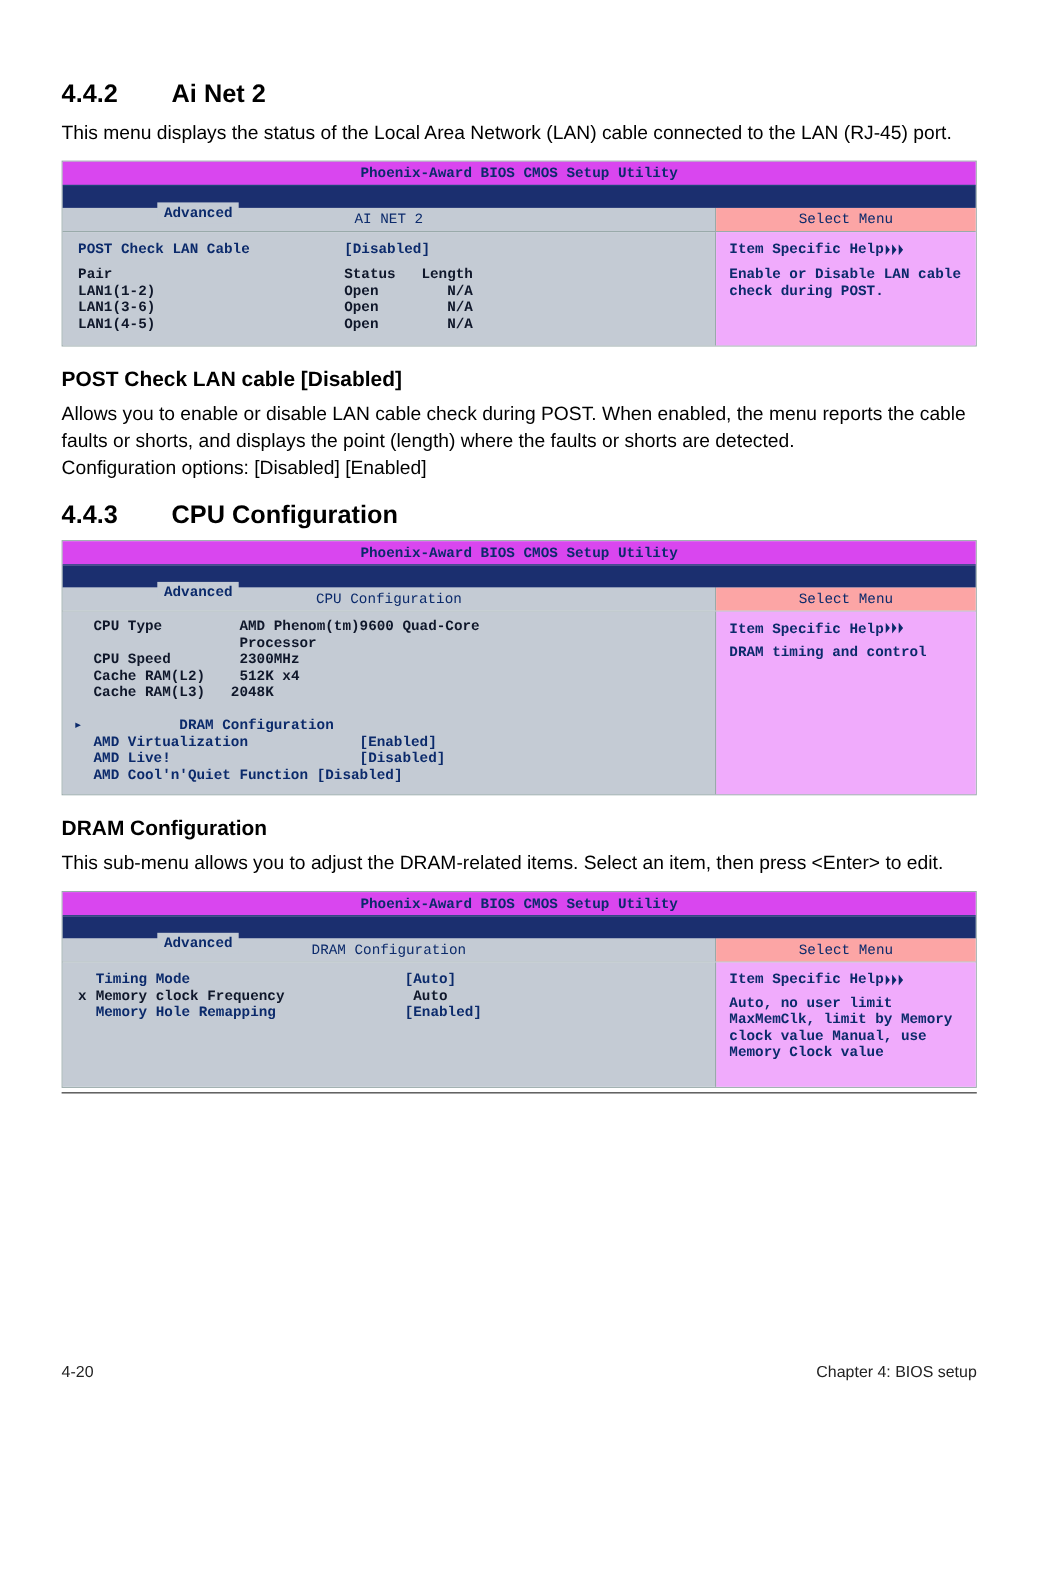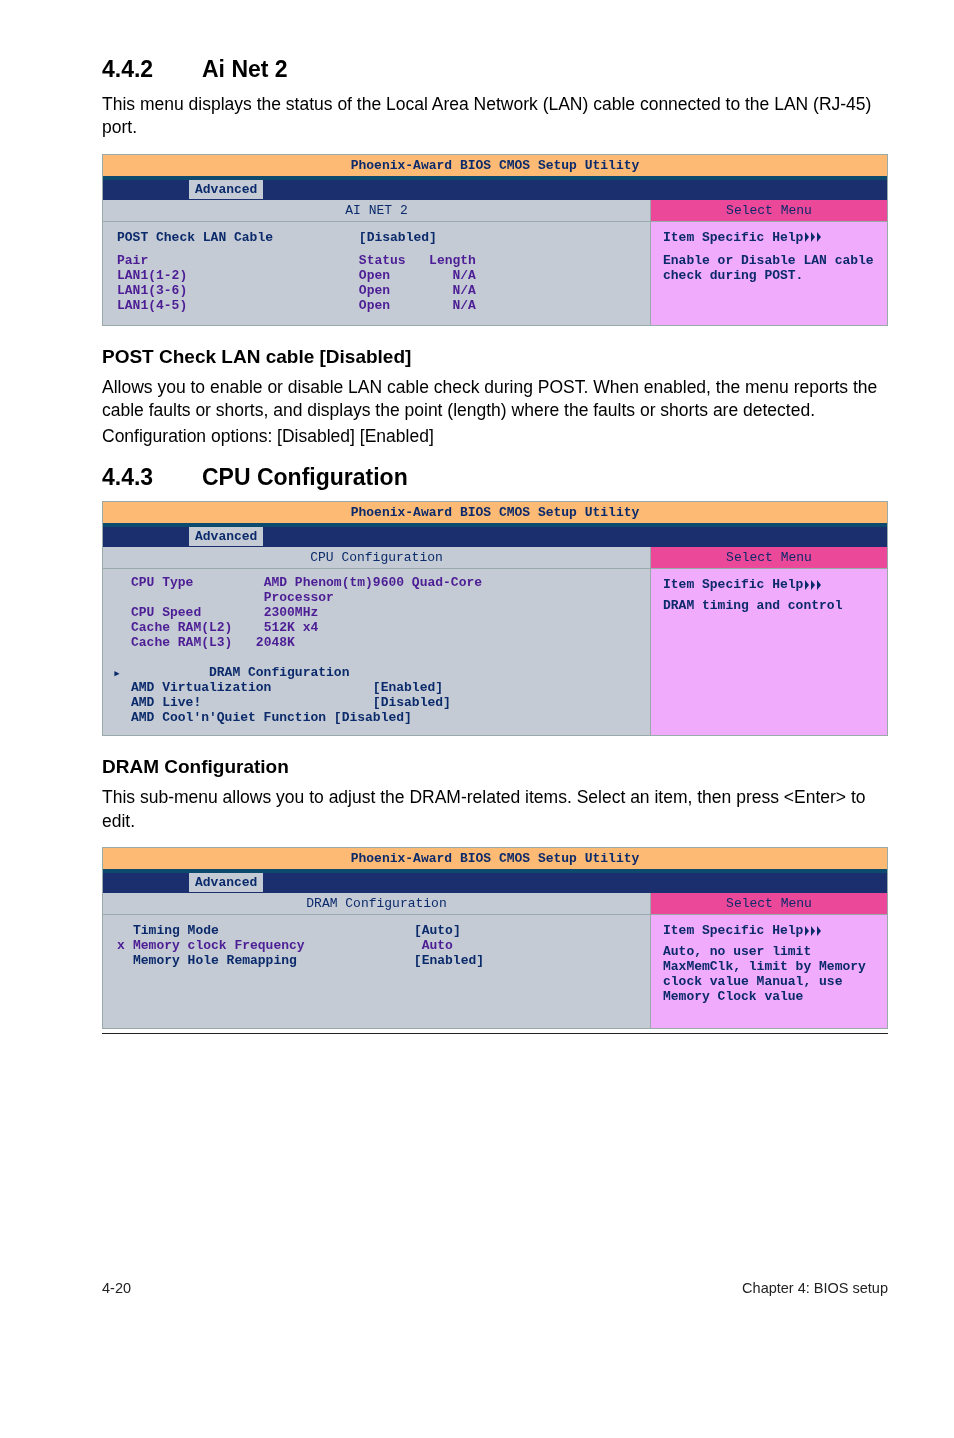--- a/index.html
+++ b/index.html
@@ -1,41 +1,41 @@
 <!DOCTYPE html>
 <html><head>
 <meta charset="utf-8">
 <style>
   * { box-sizing: border-box; margin: 0; padding: 0; }
   html, body { width: 954px; background: #fff; font-family: Arial, Helvetica, sans-serif; color: #000; }
-  .page { padding: 56px 66px 32px 102px; }
+  .page { padding: 56px 66px 32px 56px; margin-top: 16px; }
 
   h2 { font-family: Arial, Helvetica, sans-serif; font-weight: bold; font-size: 23px; margin-bottom: 10px; }
   h2 .num { display: inline-block; width: 100px; }
   h3 { font-family: Arial, Helvetica, sans-serif; font-weight: bold; font-size: 19px; margin: 20px 0 8px; }
   p.body { font-family: Arial, Helvetica, sans-serif; font-size: 17.5px; line-height: 1.34; margin-bottom: 14px; }
 
   
   .bios { width: 100%; font-family: "Courier New", monospace; font-size: 13px; border: 1px solid #9aa; margin-bottom: 4px; }
-  .bios .title { background: #fdba74; color: #0b2a6b; text-align: center; font-weight: bold; padding: 3px 0; border-bottom: 4px solid #0c4a6e; }
+  .bios .title { background: #d946ef; color: #0b2a6b; text-align: center; font-weight: bold; padding: 3px 0; border-bottom: 1px solid #0c4a6e; }
   .bios .tabrow { background: #1b2f6f; height: 20px; position: relative; }
-  .bios .tab { position: absolute; left: 86px; top: 0; background: #c4cbd4; color: #0b2a6b; padding: 2px 6px; font-weight: bold; }
+  .bios .tab { position: absolute; left: 86px; top: 15px; background: #c4cbd4; color: #0b2a6b; padding: 2px 6px; font-weight: bold; }
   .bios .subhead { display: flex; border-bottom: 1px solid #9aa; }
   .bios .subhead .left { flex: 1; background: #c4cbd4; color: #0b2a6b; text-align: center; padding: 3px 0; border-right: 1px solid #9aa; }
-  .bios .subhead .right { width: 236px; background: #ec4899; color: #0b2a6b; text-align: center; padding: 3px 0; }
+  .bios .subhead .right { width: 236px; background: #fca5a5; color: #0b2a6b; text-align: center; padding: 3px 0; }
   .bios .content { display: flex; }
   .bios .content .left { flex: 1; background: #c4cbd4; padding: 8px 14px 12px; border-right: 1px solid #9aa; }
   .bios .content .right { width: 236px; background: #f0abfc; padding: 8px 12px 12px; color: #0b2a6b; font-weight: bold; }
   .bios .help-title { display: inline-flex; align-items: center; gap: 2px; }
   .bios .chev { display: inline-block; }
   .bios .chev svg { display: block; }
 
   .navy { color: #0b2a6b; font-weight: bold; }
   .mono-line { white-space: pre; color: #0b2a6b; font-weight: bold; }
-  .gray { color: #4c1d95; font-weight: bold; }
+  .gray { color: #0f172a; font-weight: bold; }
   .marker { color: #0b2a6b; font-weight: bold; }
 
   
   .bios .content .left.pad-small { padding: 6px 14px 10px; }
 
   .footer { display: flex; justify-content: space-between; font-size: 14.5px; color: #222; padding-top: 240px; }
   hr.footline { border: none; border-top: 1px solid #222; margin-bottom: 6px; }
 </style>
 </head>
 <body>

